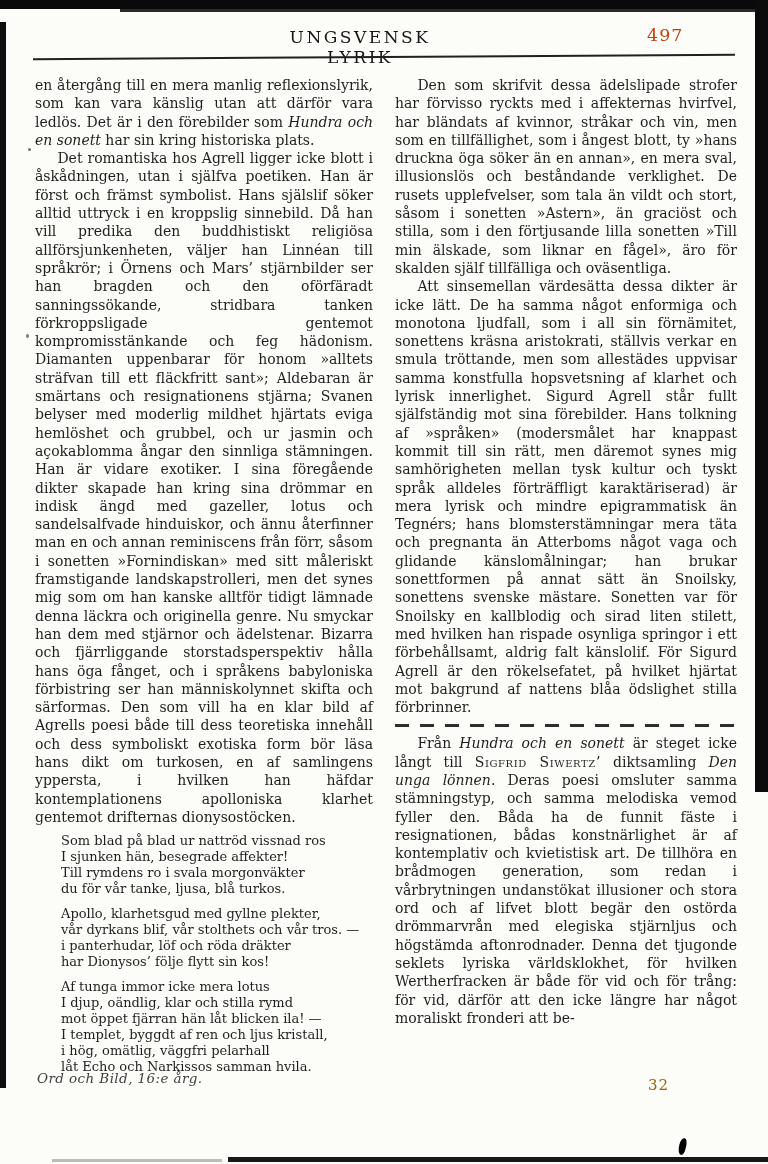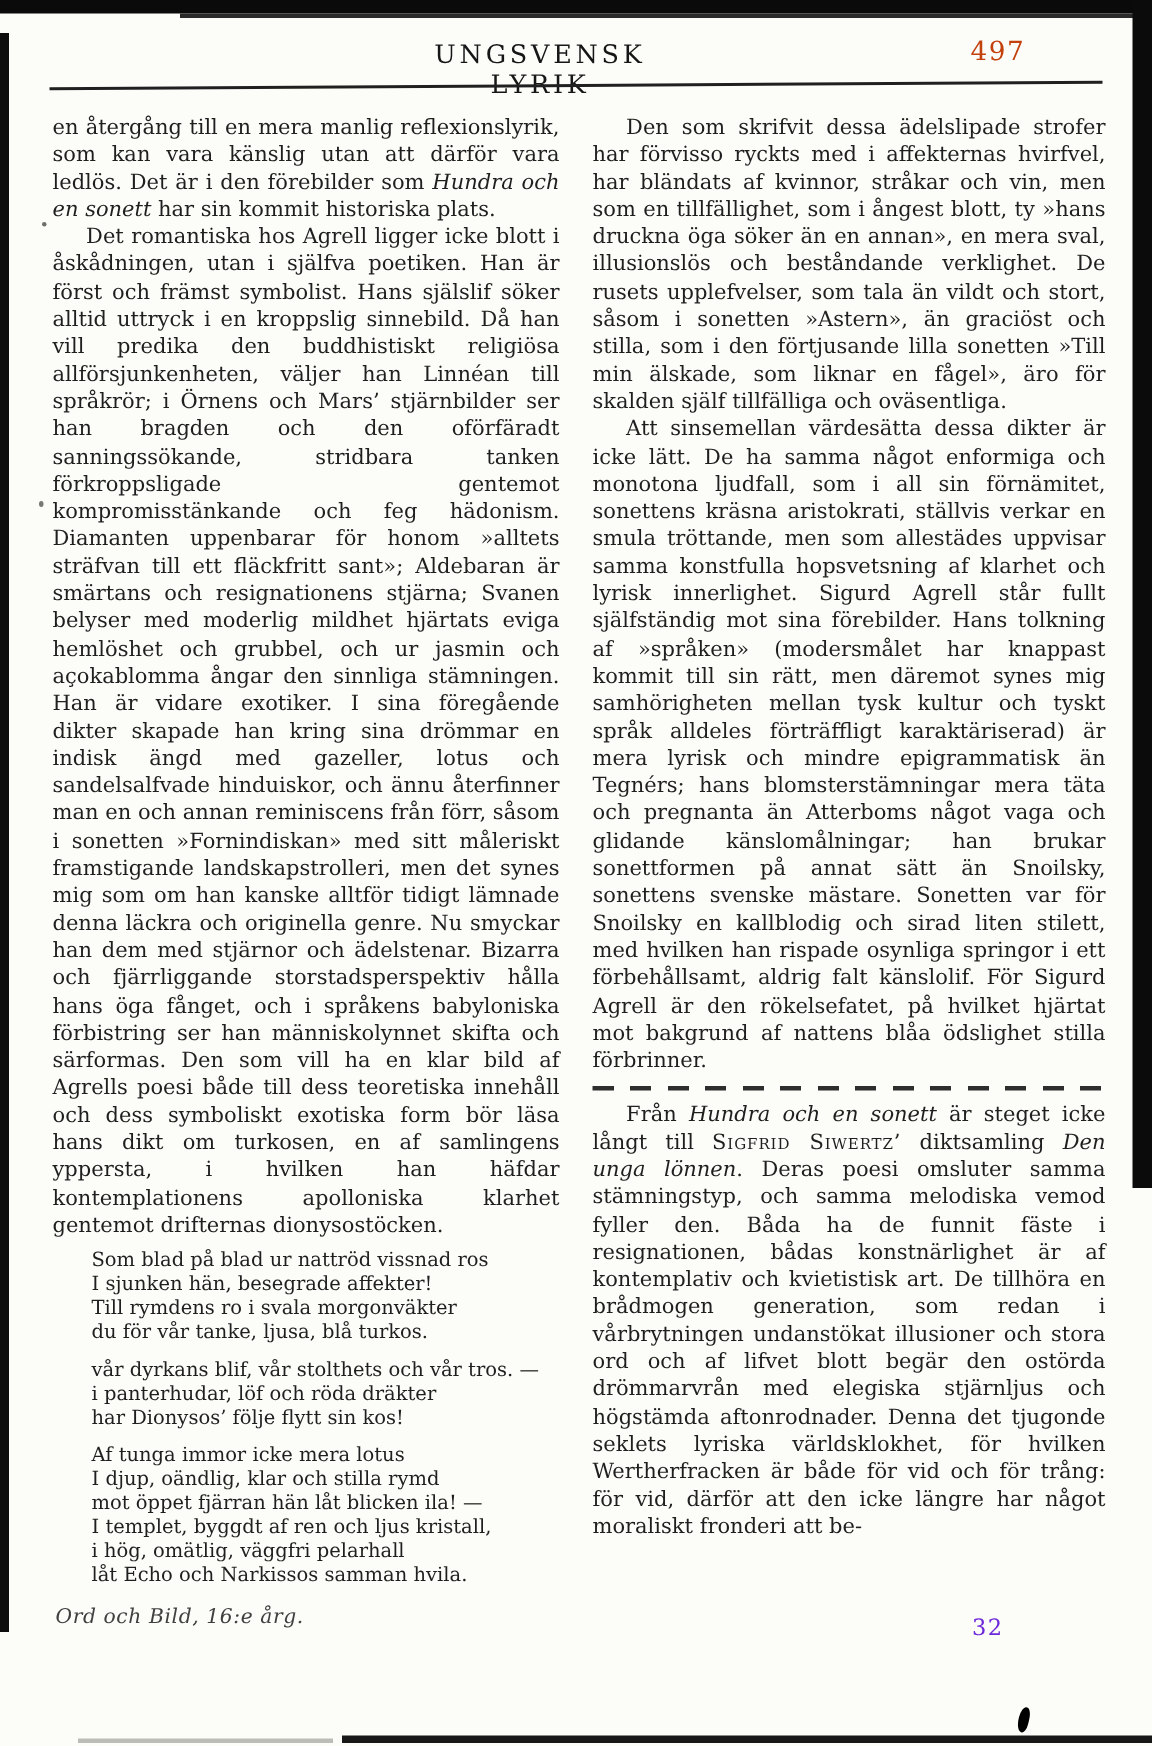--- a/index.html
+++ b/index.html
@@ -49,21 +49,21 @@
   .dashed-sep{
     margin:8px 2px 7px 0;height:3px;
     background:repeating-linear-gradient(90deg,#2e2e2e 0 14px,transparent 14px 25px);
   }
   .footnote{
     position:absolute;left:37px;top:1070px;
     font-style:italic;font-size:13.5px;letter-spacing:0.4px;color:#404040;
   }
   .signature{
     position:absolute;left:648px;top:1076px;
-    font-size:15px;letter-spacing:1px;color:#6d28d9;
+    font-size:15px;letter-spacing:1px;color:#a16207;
   }
   
   .scan-bar-top{position:absolute;top:0;left:0;width:768px;height:9px;background:#0a0a0a;}
   .scan-bar-top2{position:absolute;top:9px;left:120px;width:648px;height:3px;background:#2a2a2a;}
   .scan-bar-left{position:absolute;top:22px;left:0;width:6px;height:1066px;background:#0d0d0d;}
   .scan-bar-right{position:absolute;top:0;left:755px;width:13px;height:792px;background:#0b0b0b;}
   .scan-line-bottom{position:absolute;top:1157px;left:228px;width:540px;height:5px;background:#181818;}
   .scan-line-bottom-faint{position:absolute;top:1159px;left:52px;width:170px;height:3px;background:#bdbdb8;}
   .ink-blot{
     position:absolute;top:1138px;left:679px;width:7px;height:17px;
@@ -86,30 +86,31 @@
   <div class="ink-blot"></div>
   <div class="speck-1"></div>
   <div class="speck-2"></div>
 
   <div class="header-title">UNGSVENSK LYRIK</div>
   <div class="page-number">497</div>
   <div class="header-rule"></div>
 
   <div class="columns">
     <div class="col col-left">
-        <p class="para"><span>en återgång till en mera manlig reflexionslyrik, som kan vara känslig utan att därför vara ledlös.  Det är i den förebilder som </span><span class="it">Hundra och en sonett</span><span> har sin kommit historiska plats.</span></p>
+        <p class="para"><span>en återgång till en mera manlig reflexionslyrik, som kan vara känslig utan att därför vara ledlös.  Det är i den förebilder som </span><span class="it">Hundra och en sonett</span><span> har sin kring historiska plats.</span></p>
         <p class="para indent"><span>Det romantiska hos Agrell ligger icke blott i åskådningen, utan i själfva poetiken.  Han är först och främst symbolist.  Hans själslif söker alltid uttryck i en kroppslig sinnebild.  Då han vill predika den buddhistiskt religiösa allförsjunkenheten, väljer han Linnéan till språkrör; i Örnens och Mars’ stjärnbilder ser han bragden och den oförfäradt sanningssökande, stridbara tanken förkroppsligade gentemot kompromisstänkande och feg hädonism.  Diamanten uppenbarar för honom »alltets sträfvan till ett fläckfritt sant»; Aldebaran är smärtans och resignationens stjärna; Svanen belyser med moderlig mildhet hjärtats eviga hemlöshet och grubbel, och ur jasmin och açokablomma ångar den sinnliga stämningen.  Han är vidare exotiker.  I sina föregående dikter skapade han kring sina drömmar en indisk ängd med gazeller, lotus och sandelsalfvade hinduiskor, och ännu återfinner man en och annan reminiscens från förr, såsom i sonetten »Fornindiskan» med sitt måleriskt framstigande landskapstrolleri, men det synes mig som om han kanske alltför tidigt lämnade denna läckra och originella genre.  Nu smyckar han dem med stjärnor och ädelstenar.  Bizarra och fjärrliggande storstadsperspektiv hålla hans öga fånget, och i språkens babyloniska förbistring ser han människolynnet skifta och särformas.  Den som vill ha en klar bild af Agrells poesi både till dess teoretiska innehåll och dess symboliskt exotiska form bör läsa hans dikt om turkosen, en af samlingens yppersta, i hvilken han häfdar kontemplationens apolloniska klarhet gentemot drifternas dionysostöcken.</span></p>
         <div class="verse">
           <div class="stanza">
             <div class="vline">Som blad på blad ur nattröd vissnad ros</div>
             <div class="vline">I sjunken hän, besegrade affekter!</div>
             <div class="vline">Till rymdens ro i svala morgonväkter</div>
             <div class="vline">du för vår tanke, ljusa, blå turkos.</div>
           </div>
           <div class="stanza">
+            <div class="vline">Apollo, klarhetsgud med gyllne plekter,</div>
             <div class="vline">vår dyrkans blif, vår stolthets och vår tros. —</div>
             <div class="vline">i panterhudar, löf och röda dräkter</div>
             <div class="vline">har Dionysos’ följe flytt sin kos!</div>
           </div>
           <div class="stanza">
             <div class="vline">Af tunga immor icke mera lotus</div>
             <div class="vline">I djup, oändlig, klar och stilla rymd</div>
             <div class="vline">mot öppet fjärran hän låt blicken ila! —</div>
             <div class="vline">I templet, byggdt af ren och ljus kristall,</div>
             <div class="vline">i hög, omätlig, väggfri pelarhall</div>

